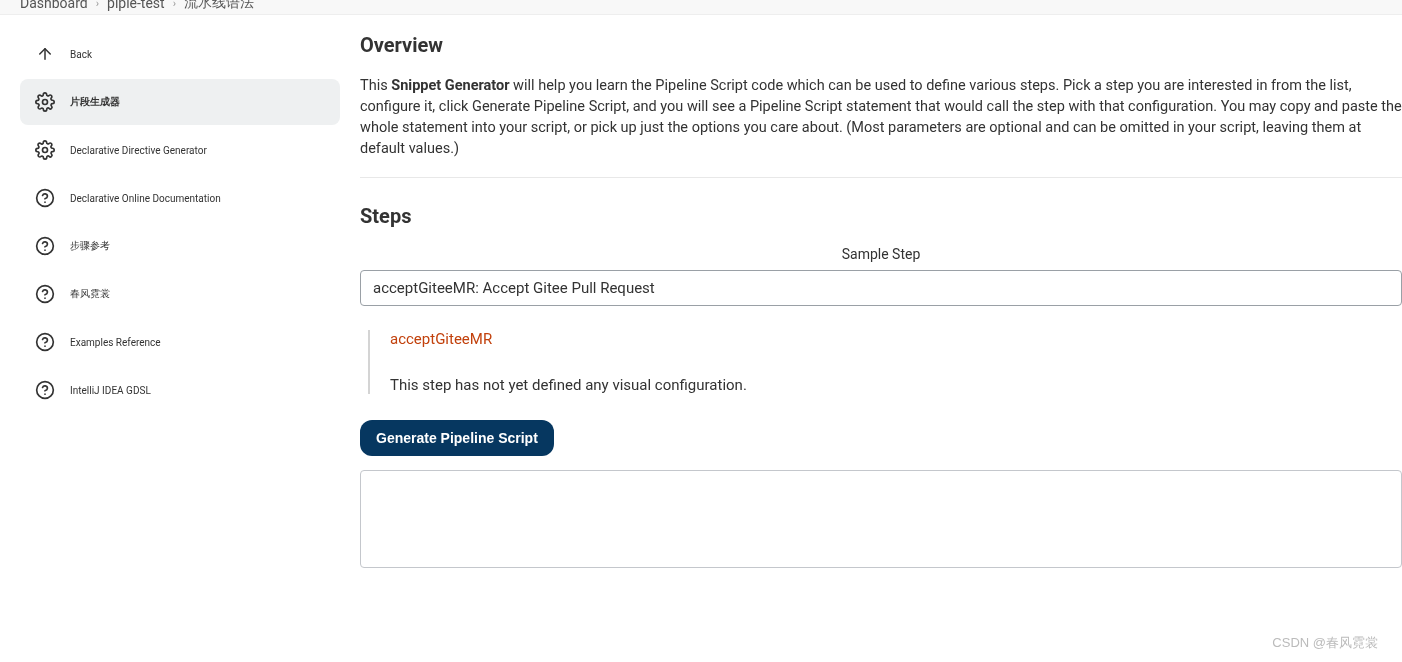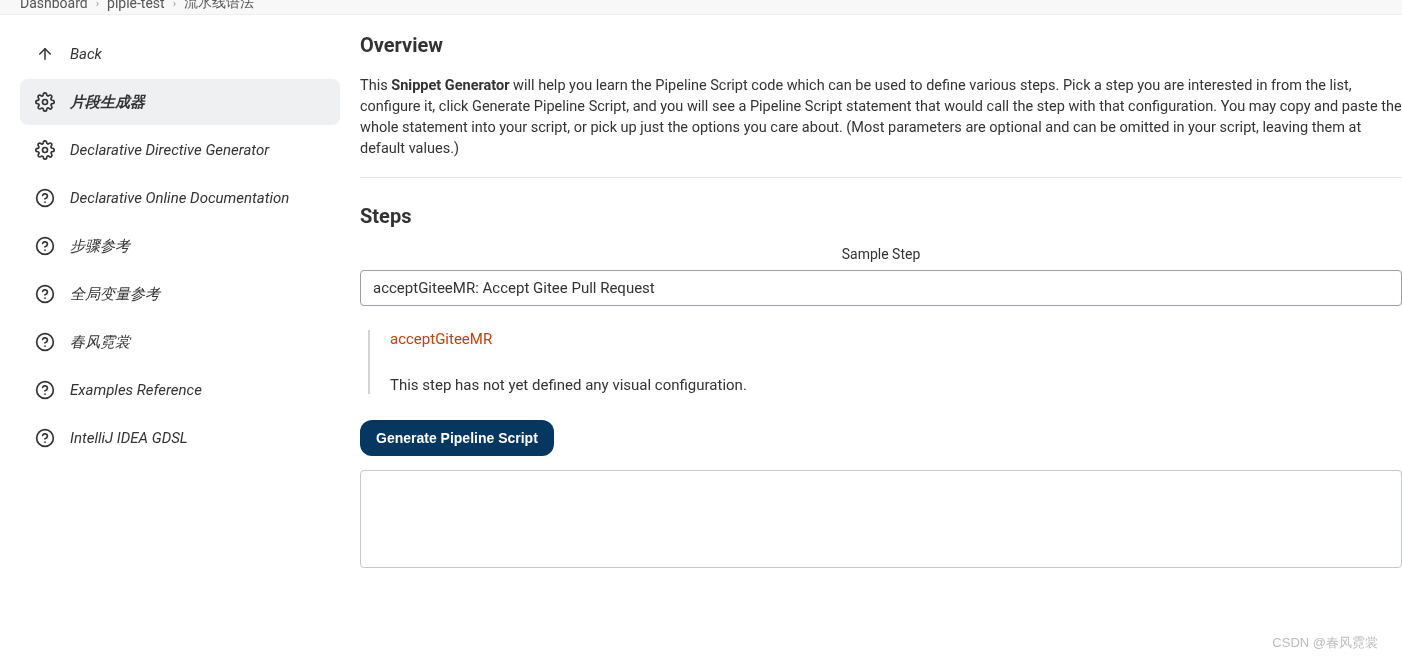--- a/index.html
+++ b/index.html
@@ -61,22 +61,21 @@
       width: 22px;
       height: 22px;
       margin-right: 14px;
       display: flex;
       align-items: center;
       justify-content: center;
       color: #333;
       flex-shrink: 0;
     }
     .side-label {
-      font-size: 15px;
-      font-style: italic;
+      font-size: 10px;
     }
     .main {
       flex: 1;
       padding: 18px 0 20px 0;
       min-width: 0;
     }
     .section-heading {
       font-size: 20px;
       font-weight: 700;
       margin-bottom: 18px;
@@ -219,30 +218,20 @@
       <span class="side-icon">
         <svg width="20" height="20" viewBox="0 0 24 24" fill="none" stroke="currentColor" stroke-width="2" stroke-linecap="round" stroke-linejoin="round">
             <circle cx="12" cy="12" r="10"></circle>
             <path d="M9.09 9a3 3 0 0 1 5.83 1c0 2-3 3-3 3"></path>
             <line x1="12" y1="17" x2="12.01" y2="17"></line>
           </svg>
       </span>
       <span class="side-label">步骤参考</span>
     </div>
 
-    <div class="side-item">
-      <span class="side-icon">
-        <svg width="20" height="20" viewBox="0 0 24 24" fill="none" stroke="currentColor" stroke-width="2" stroke-linecap="round" stroke-linejoin="round">
-            <circle cx="12" cy="12" r="10"></circle>
-            <path d="M9.09 9a3 3 0 0 1 5.83 1c0 2-3 3-3 3"></path>
-            <line x1="12" y1="17" x2="12.01" y2="17"></line>
-          </svg>
-      </span>
-      <span class="side-label">全局变量参考</span>
-    </div>
 
     <div class="side-item">
       <span class="side-icon">
         <svg width="20" height="20" viewBox="0 0 24 24" fill="none" stroke="currentColor" stroke-width="2" stroke-linecap="round" stroke-linejoin="round">
             <circle cx="12" cy="12" r="10"></circle>
             <path d="M9.09 9a3 3 0 0 1 5.83 1c0 2-3 3-3 3"></path>
             <line x1="12" y1="17" x2="12.01" y2="17"></line>
           </svg>
       </span>
       <span class="side-label">春风霓裳</span>

